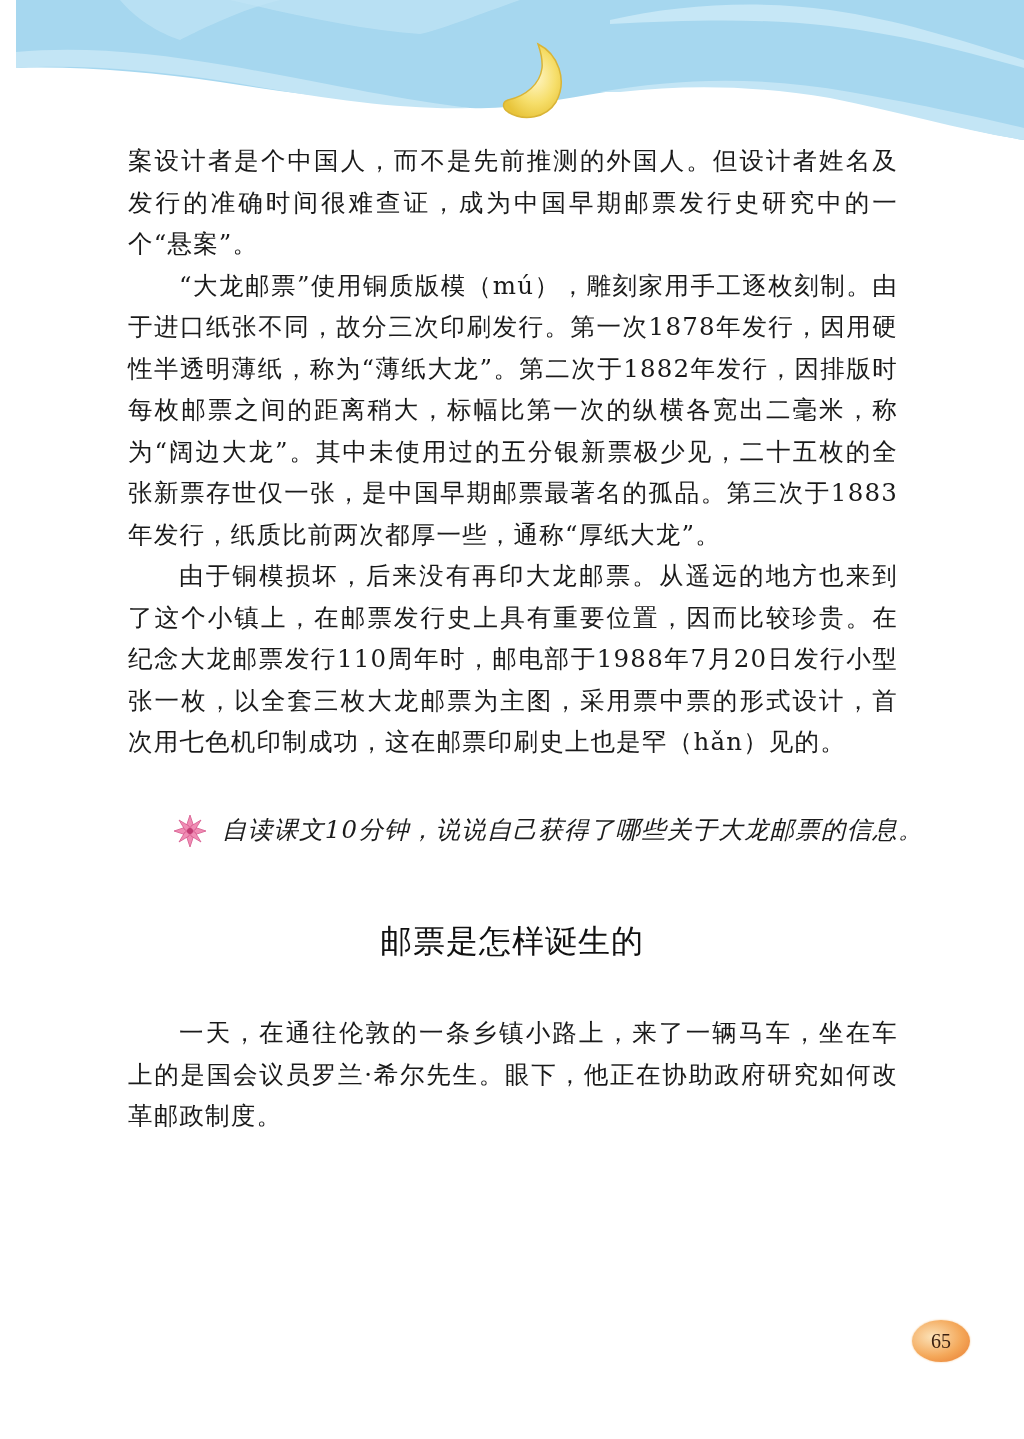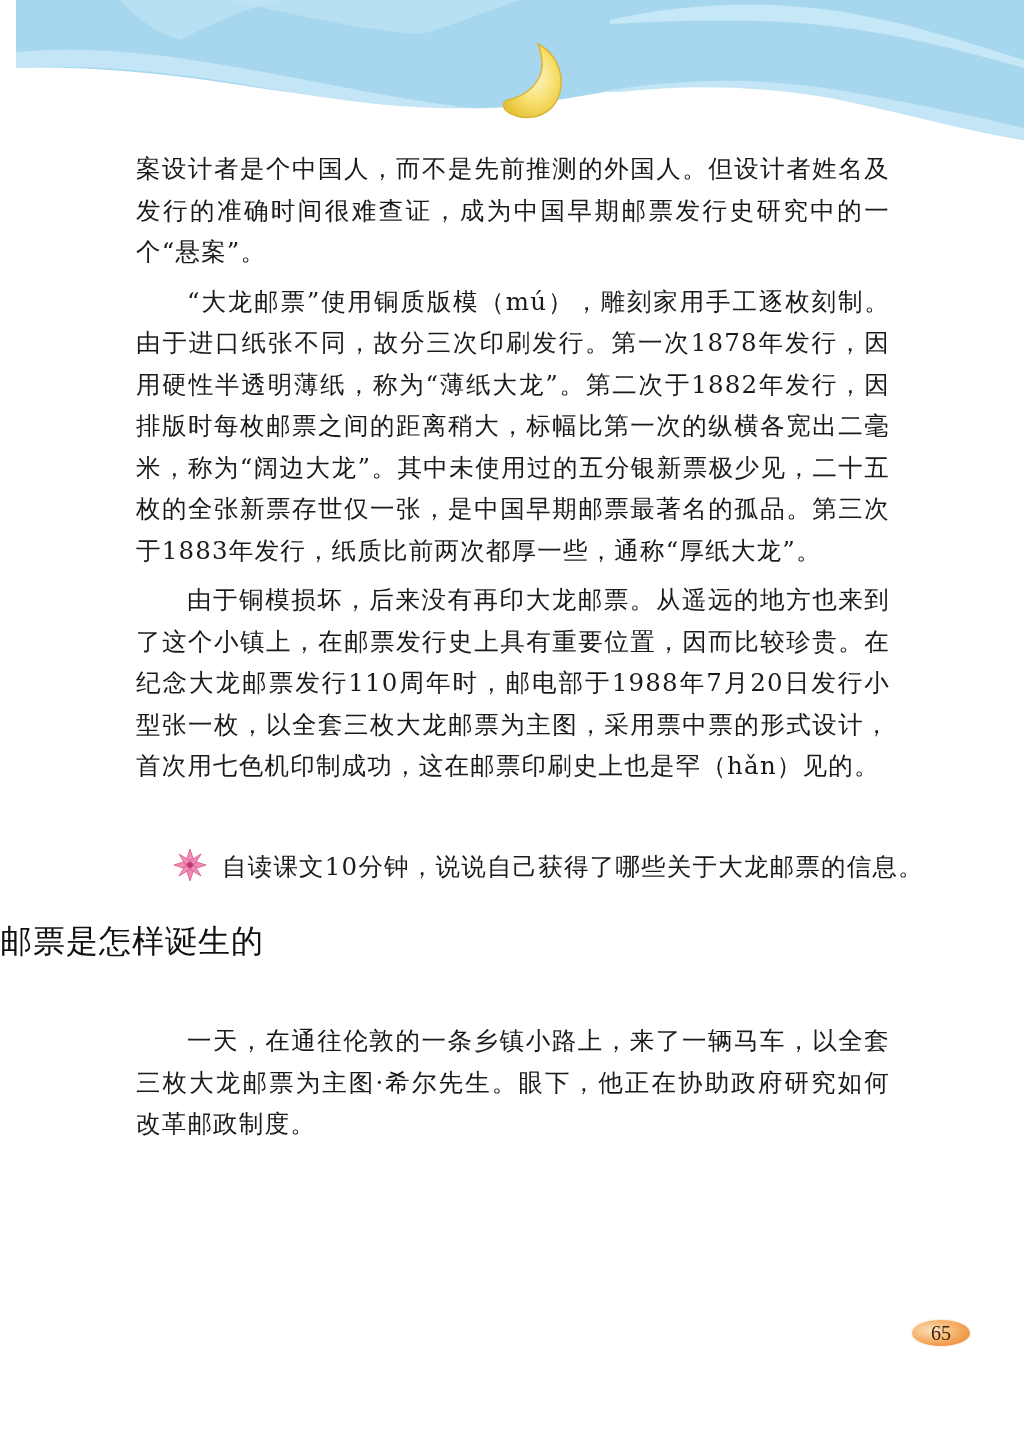--- a/index.html
+++ b/index.html
@@ -29,69 +29,71 @@
       width: 80px;
       height: 80px;
     }
     .content {
       position: absolute;
       left: 128px;
       top: 140px;
       width: 770px;
     }
     .para {
-      margin: 8px;
+      margin: 0;
       font-size: 24.5px;
       line-height: 41.5px;
       letter-spacing: 1.2px;
       text-align: justify;
       text-align-last: left;
     }
     .para.indent {
       text-indent: 51px;
     }
     .task {
       position: absolute;
       left: 172px;
-      top: 839px;
+      top: 813px;
       height: 44px;
       display: flex;
-      align-items: flex-end;
+      align-items: flex-start;
+      font-style: italic;
     }
     .task-icon {
       width: 36px;
       height: 36px;
       margin-right: 14px;
     }
     .task-text {
       font-size: 24.5px;
       letter-spacing: 1.2px;
     }
     .section-title {
       position: absolute;
       left: 0;
       width: 1024px;
       top: 920px;
+      text-align: center;
       font-family: "DejaVu Sans", "Liberation Sans", sans-serif;
       font-size: 32px;
       letter-spacing: 1px;
       color: #111;
     }
     .content2 {
       position: absolute;
       left: 128px;
       top: 1012px;
       width: 770px;
     }
     .page-number {
       position: absolute;
       left: 912px;
       top: 1320px;
       width: 58px;
-      height: 26px;
+      height: 42px;
       border-radius: 50%;
       background: radial-gradient(ellipse at 35% 40%, #fbe2b8 0%, #f4a85a 55%, #e7782c 100%);
       box-shadow: 0 0 2px #f3c48a;
       display: flex;
       align-items: center;
       justify-content: center;
       font-family: "Liberation Serif", "DejaVu Serif", serif;
       font-size: 20px;
       color: #3a2010;
     }
@@ -147,16 +149,16 @@
       </g>
       <circle cx="0" cy="0" r="3" fill="#c23a72"></circle>
     </g>
   </svg>
   <span class="task-text">自读课文10分钟，说说自己获得了哪些关于大龙邮票的信息。</span>
 </div>
 
 <div class="section-title">邮票是怎样诞生的</div>
 
 <div class="content2">
-  <p class="para indent">一天，在通往伦敦的一条乡镇小路上，来了一辆马车，以全套三枚大龙邮票为主图·希尔先生。眼下，他正在协助政府研究如何改革邮政制度。</p>
+  <p class="para indent">一天，在通往伦敦的一条乡镇小路上，来了一辆马车，坐在车上的是国会议员罗兰·希尔先生。眼下，他正在协助政府研究如何改革邮政制度。</p>
 </div>
 
 <div class="page-number">65</div>
 
 </body></html>

